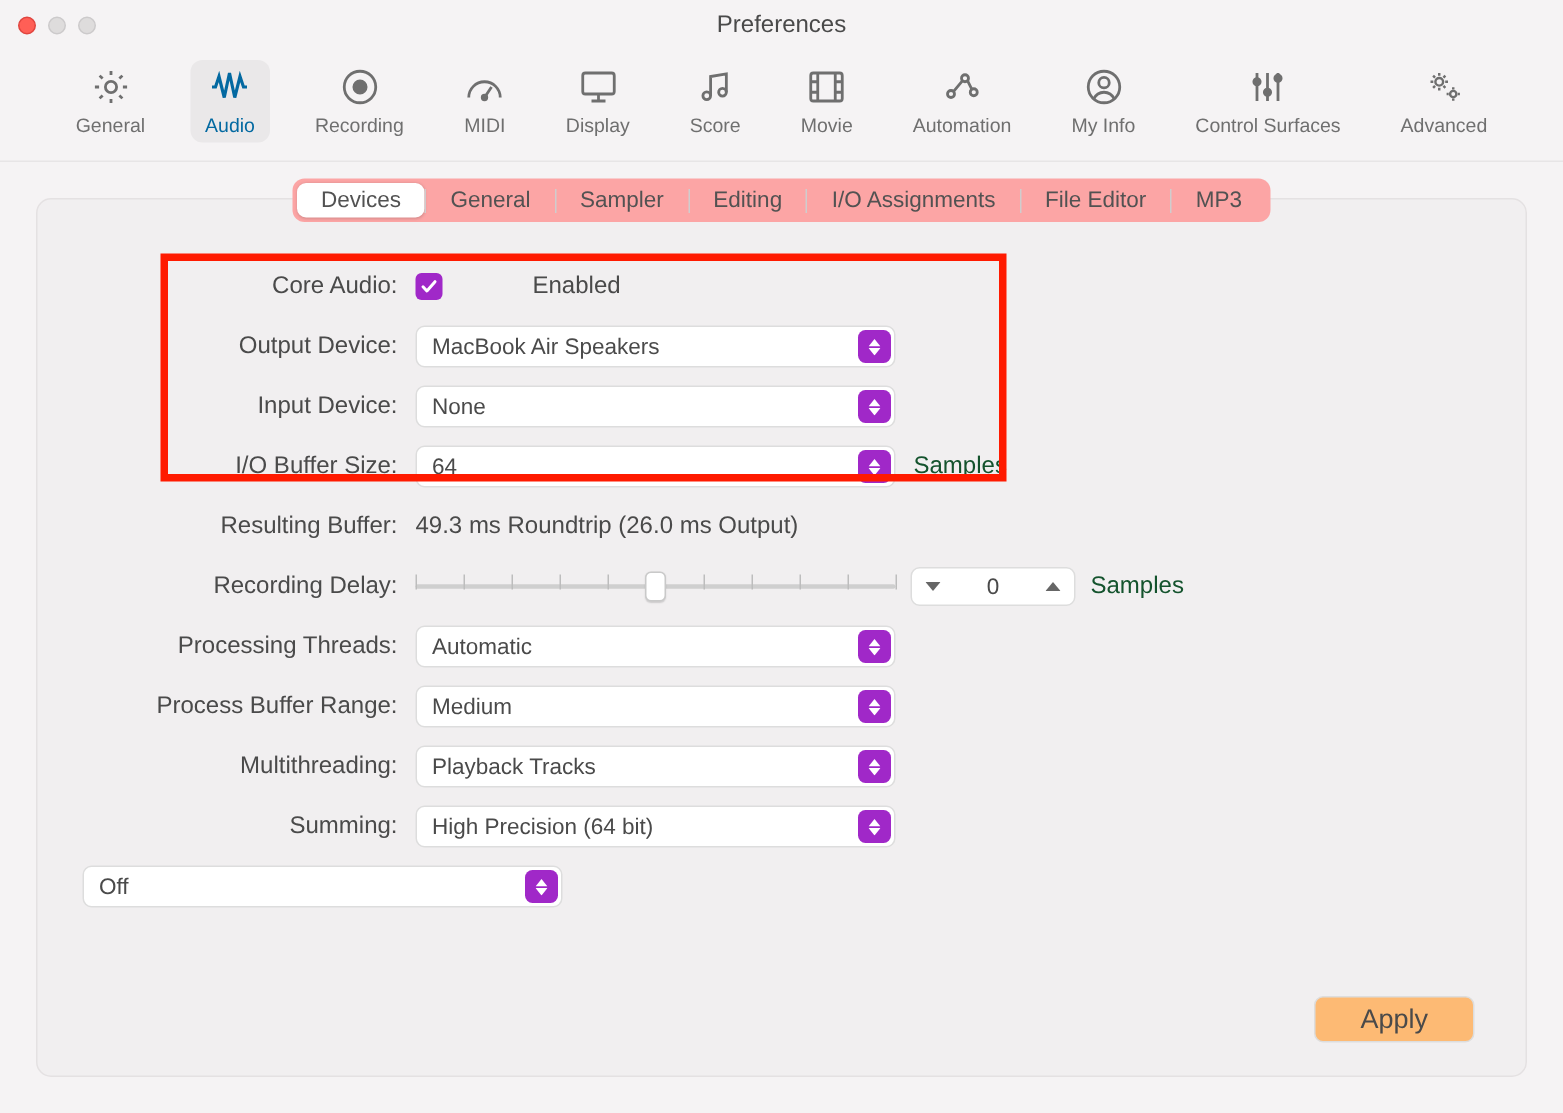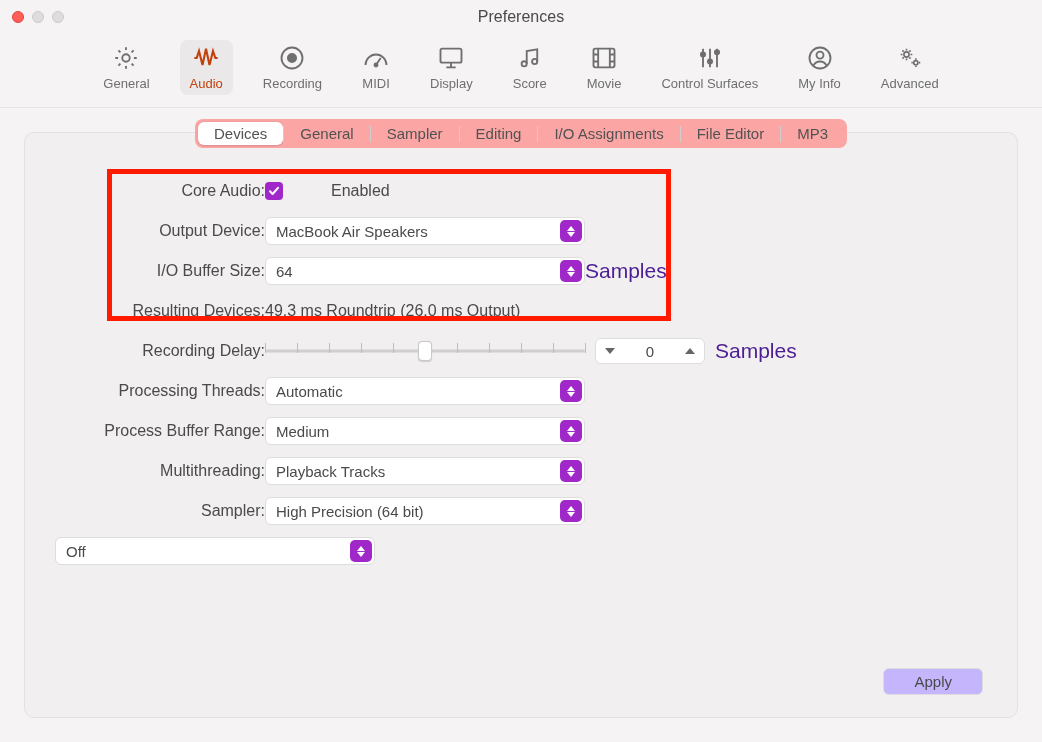--- a/index.html
+++ b/index.html
@@ -41,21 +41,21 @@
       flex-direction: column;
       align-items: center;
       gap: 4px;
       padding: 4px 10px 4px;
       border-radius: 8px;
       color: #6f6f6f;
       cursor: default;
     }
     .tool.active {
       background: #eae8e9;
-      color: #c2410c;
+      color: #0369a1;
     }
     .tool svg { width: 28px; height: 28px; }
     .tool .lbl { font-size: 13px; }
     .content-wrap {
       padding: 24px 24px 0;
     }
     .panel {
       background: #f1eff0;
       border: 1px solid #e4e1e2;
       border-radius: 10px;
@@ -101,20 +101,21 @@
       width: 564px; height: 152px;
       pointer-events: none;
       z-index: 5;
     }
     .form {
       margin-top: 28px;
     }
     .row {
       display: flex;
       align-items: center;
+      gap: 12px;
       margin-bottom: 10px;
       min-height: 30px;
     }
     .row .label {
       width: 210px;
       text-align: right;
       font-size: 16px;
       color: #4a4a4a;
     }
     .checkbox {
@@ -146,21 +147,21 @@
       width: 22px; height: 22px;
       background: #a028c8;
       border-radius: 5px;
       display: flex;
       flex-direction: column;
       align-items: center;
       justify-content: center;
       gap: 1px;
     }
     .sel-caret svg { width: 8px; height: 5px; fill: #fff; }
-    .suffix { font-size: 21px; color: #4c1d95; }
+    .suffix { font-size: 16px; color: #14532d; }
     .static-val { font-size: 16px; color: #4a4a4a; }
     .slider-wrap {
       display: flex;
       align-items: center;
       gap: 10px;
     }
     .slider {
       width: 320px;
       height: 22px;
       position: relative;
@@ -205,25 +206,25 @@
       justify-content: center;
       color: #666;
     }
     .stepper .st-btn svg { width: 10px; height: 6px; fill: #666; }
     .stepper .st-val { flex: 1; text-align: center; font-size: 15px; color: #4a4a4a; }
     .apply-row {
       position: absolute;
       bottom: 22px; right: 34px;
     }
     .apply-btn {
-      background: #c4b5fd;
+      background: #fdba74;
       border: 1px solid #ddd;
       border-radius: 6px;
       padding: 4px 30px;
-      font-size: 15px;
+      font-size: 18px;
       color: #4a4a4a;
     }
   </style>
 </head>
 <body>
 
 <div class="titlebar">
   <div class="traffic-lights">
     <div class="tl red"></div>
     <div class="tl gray"></div>
@@ -278,34 +279,43 @@
   </div>
   <div class="tool">
     <svg viewBox="0 0 24 24" fill="none" stroke="currentColor" stroke-width="1.6">
         <rect x="3" y="4" width="18" height="16" rx="1.5"></rect>
         <path d="M7 4v16M17 4v16M3 9h4M3 15h4M17 9h4M17 15h4"></path>
       </svg>
     <span class="lbl">Movie</span>
   </div>
   <div class="tool">
     <svg viewBox="0 0 24 24" fill="none" stroke="currentColor" stroke-width="1.6">
+        <circle cx="6" cy="16" r="2"></circle>
+        <circle cx="14" cy="7" r="2"></circle>
+        <circle cx="19" cy="15" r="2"></circle>
+        <path d="M7.5 14.5 12.5 8.5M15.5 8.5 18 13.5"></path>
+      </svg>
+    <span class="lbl">Automation</span>
+  </div>
+  <div class="tool">
+    <svg viewBox="0 0 24 24" fill="none" stroke="currentColor" stroke-width="1.6">
+        <circle cx="12" cy="12" r="9"></circle>
+        <circle cx="12" cy="9.5" r="3"></circle>
+        <path d="M6 19c1.5-3 4-4 6-4s4.5 1 6 4"></path>
+      </svg>
+    <span class="lbl">My Info</span>
+  </div>
+  <div class="tool">
+    <svg viewBox="0 0 24 24" fill="none" stroke="currentColor" stroke-width="1.6">
         <path d="M6 4v16M12 4v16M18 4v16"></path>
         <circle cx="6" cy="9" r="1.8" fill="currentColor"></circle>
         <circle cx="12" cy="15" r="1.8" fill="currentColor"></circle>
         <circle cx="18" cy="7" r="1.8" fill="currentColor"></circle>
       </svg>
     <span class="lbl">Control Surfaces</span>
-  </div>
-  <div class="tool">
-    <svg viewBox="0 0 24 24" fill="none" stroke="currentColor" stroke-width="1.6">
-        <circle cx="12" cy="12" r="9"></circle>
-        <circle cx="12" cy="9.5" r="3"></circle>
-        <path d="M6 19c1.5-3 4-4 6-4s4.5 1 6 4"></path>
-      </svg>
-    <span class="lbl">My Info</span>
   </div>
   <div class="tool">
     <svg viewBox="0 0 24 24" fill="none" stroke="currentColor" stroke-width="1.4">
         <circle cx="9" cy="9" r="2.2"></circle>
         <path d="M9 4v1.6M9 12.4V14M14 9h-1.6M5.6 9H4M12.5 5.5l-1.1 1.1M6.6 11.4l-1.1 1.1M12.5 12.5l-1.1-1.1M6.6 6.6 5.5 5.5"></path>
         <circle cx="17" cy="16" r="1.8"></circle>
         <path d="M17 12.2v1.2M17 18.6v1.2M20.8 16h-1.2M14.4 16h-1.2"></path>
       </svg>
     <span class="lbl">Advanced</span>
   </div>
@@ -353,39 +363,53 @@
             <svg viewBox="0 0 8 5">
                 <path d="M0 5 4 0 8 5Z"></path>
               </svg>
             <svg viewBox="0 0 8 5">
                 <path d="M0 0 4 5 8 0Z"></path>
               </svg>
           </div>
         </div>
       </div>
 
+      <div class="row">
+        <div class="label">Input Device:</div>
+        <div class="select">
+          <span>None</span>
+          <div class="sel-caret">
+            <svg viewBox="0 0 8 5">
+                <path d="M0 5 4 0 8 5Z"></path>
+              </svg>
+            <svg viewBox="0 0 8 5">
+                <path d="M0 0 4 5 8 0Z"></path>
+              </svg>
+          </div>
+        </div>
+      </div>
 
       <div class="row">
         <div class="label">I/O Buffer Size:</div>
         <div class="select">
           <span>64</span>
           <div class="sel-caret">
             <svg viewBox="0 0 8 5">
                 <path d="M0 5 4 0 8 5Z"></path>
               </svg>
             <svg viewBox="0 0 8 5">
                 <path d="M0 0 4 5 8 0Z"></path>
               </svg>
           </div>
         </div>
         <div class="suffix">Samples</div>
       </div>
 
       <div class="row">
-        <div class="label">Resulting Devices:</div>
+        <div class="label">Resulting Buffer:</div>
         <div class="static-val">49.3 ms Roundtrip (26.0 ms Output)</div>
       </div>
 
       <div class="row">
         <div class="label">Recording Delay:</div>
         <div class="slider-wrap">
           <div class="slider">
             <div class="slider-track"></div>
             <div class="slider-tick" style="left:0%"></div>
             <div class="slider-tick" style="left:10%"></div>
@@ -456,21 +480,21 @@
                 <path d="M0 5 4 0 8 5Z"></path>
               </svg>
             <svg viewBox="0 0 8 5">
                 <path d="M0 0 4 5 8 0Z"></path>
               </svg>
           </div>
         </div>
       </div>
 
       <div class="row">
-        <div class="label">Sampler:</div>
+        <div class="label">Summing:</div>
         <div class="select">
           <span>High Precision (64 bit)</span>
           <div class="sel-caret">
             <svg viewBox="0 0 8 5">
                 <path d="M0 5 4 0 8 5Z"></path>
               </svg>
             <svg viewBox="0 0 8 5">
                 <path d="M0 0 4 5 8 0Z"></path>
               </svg>
           </div>

